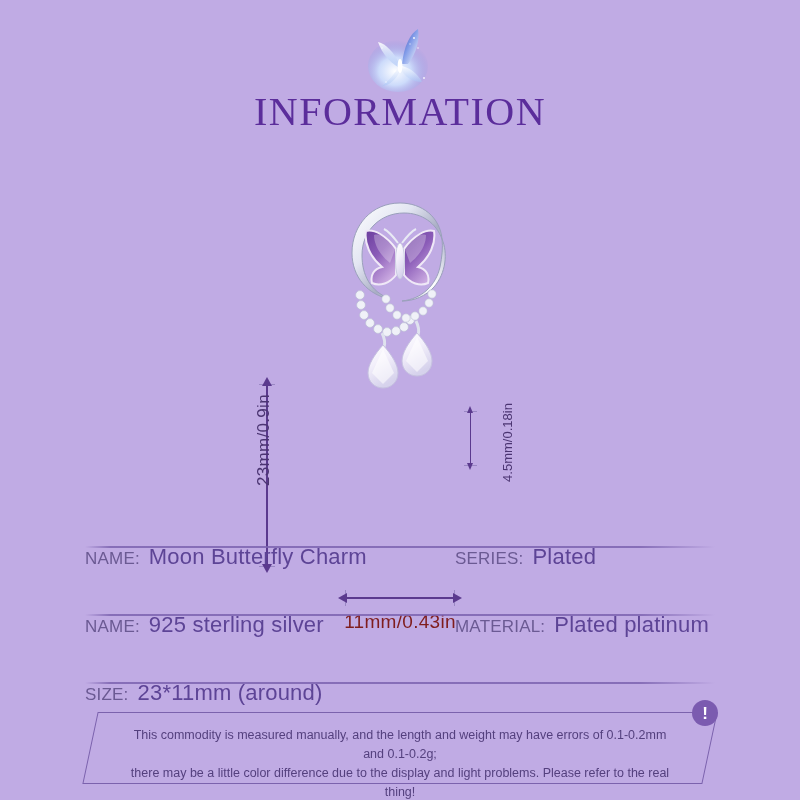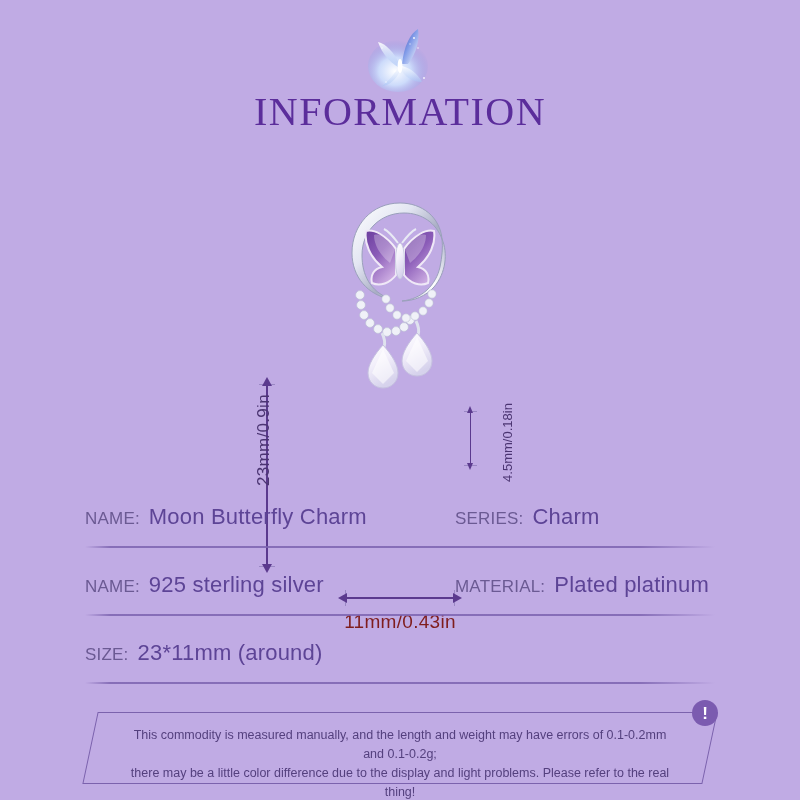--- a/index.html
+++ b/index.html
@@ -79,21 +79,21 @@
     text-align:center;font-size:13px;color:#4b3572;
   }
 
   
   .specs{position:absolute;left:0;top:498px;width:800px;}
   .spec-row{position:relative;height:68px;}
   .spec-cell{position:absolute;top:6px;display:flex;align-items:baseline;white-space:nowrap;}
   .spec-cell.col1{left:85px;}
   .spec-cell.col2{left:455px;}
   .spec-label{font-size:17px;color:#6b5a93;letter-spacing:.2px;}
-  .spec-value{font-size:22px;color:#5d4496;margin-left:9px;letter-spacing:.2px;}
+  .spec-value{font-size:22px;color:#5d4496;margin-left:9px;letter-spacing:.2px;margin-top:40px;}
   .divider{
     position:absolute;left:85px;top:48px;width:630px;height:2px;
     background:linear-gradient(to right,rgba(124,99,176,0) 0%,rgba(124,99,176,.85) 4%,rgba(124,99,176,.85) 88%,rgba(124,99,176,0) 100%);
   }
 
   
   .note-wrap{position:absolute;left:90px;top:712px;width:620px;height:72px;}
   .note-box{
     position:absolute;inset:0;
     border:1.5px solid #7b62ad;
@@ -247,21 +247,21 @@
 
   <div class="specs">
 
     <div class="spec-row">
       <div class="spec-cell col1">
         <span class="spec-label">NAME:</span>
         <span class="spec-value">Moon Butterfly Charm</span>
       </div>
       <div class="spec-cell col2">
         <span class="spec-label">SERIES:</span>
-        <span class="spec-value">Charm</span>
+        <span class="spec-value">Plated</span>
       </div>
       <div class="divider"></div>
     </div>
 
     <div class="spec-row">
       <div class="spec-cell col1">
         <span class="spec-label">NAME:</span>
         <span class="spec-value">925 sterling silver</span>
       </div>
       <div class="spec-cell col2">

